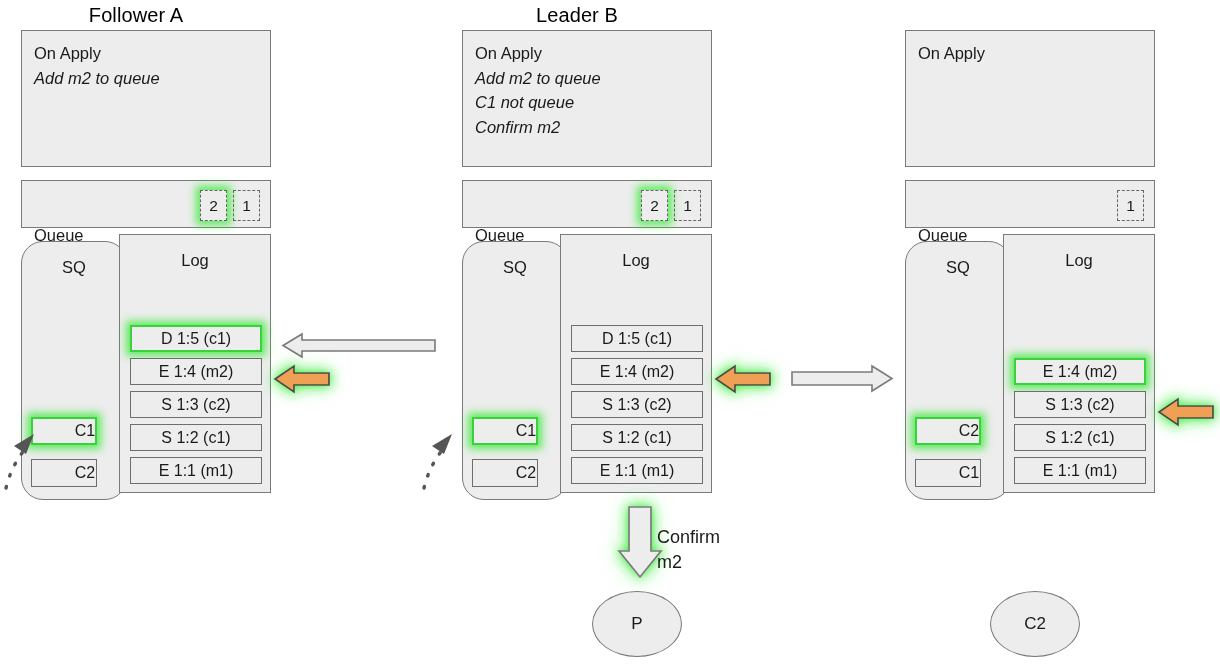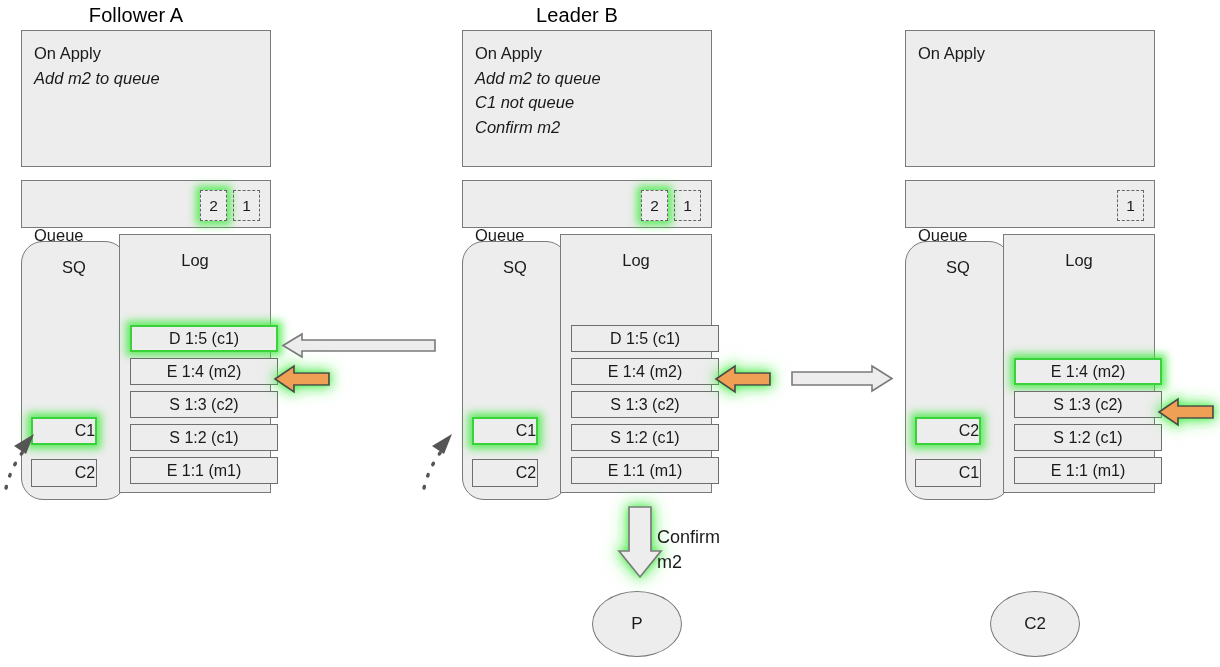--- a/index.html
+++ b/index.html
@@ -122,21 +122,21 @@
     background: #ededed;
     border: 1.6px solid #6e6e6e;
     box-sizing: border-box;
     display: flex;
     align-items: center;
     justify-content: center;
     font-size: 16px;
     color: #1a1a1a;
   }
   .sq-cell { left: 9px; width: 66px; height: 28px; padding-left: 42px; }
-  .log-cell { left: 10px; width: 148px; height: 27px; }
+  .log-cell { left: 10px; width: 132px; height: 27px; }
 
   .greenbox { border: 2px solid #3ad23a; box-shadow: 0 0 8px 4px rgba(60,235,60,0.8); }
 
   .circle {
     position: absolute;
     background: #ededed;
     border: 1.5px solid #777;
     border-radius: 50%;
     display: flex;
     align-items: center;

